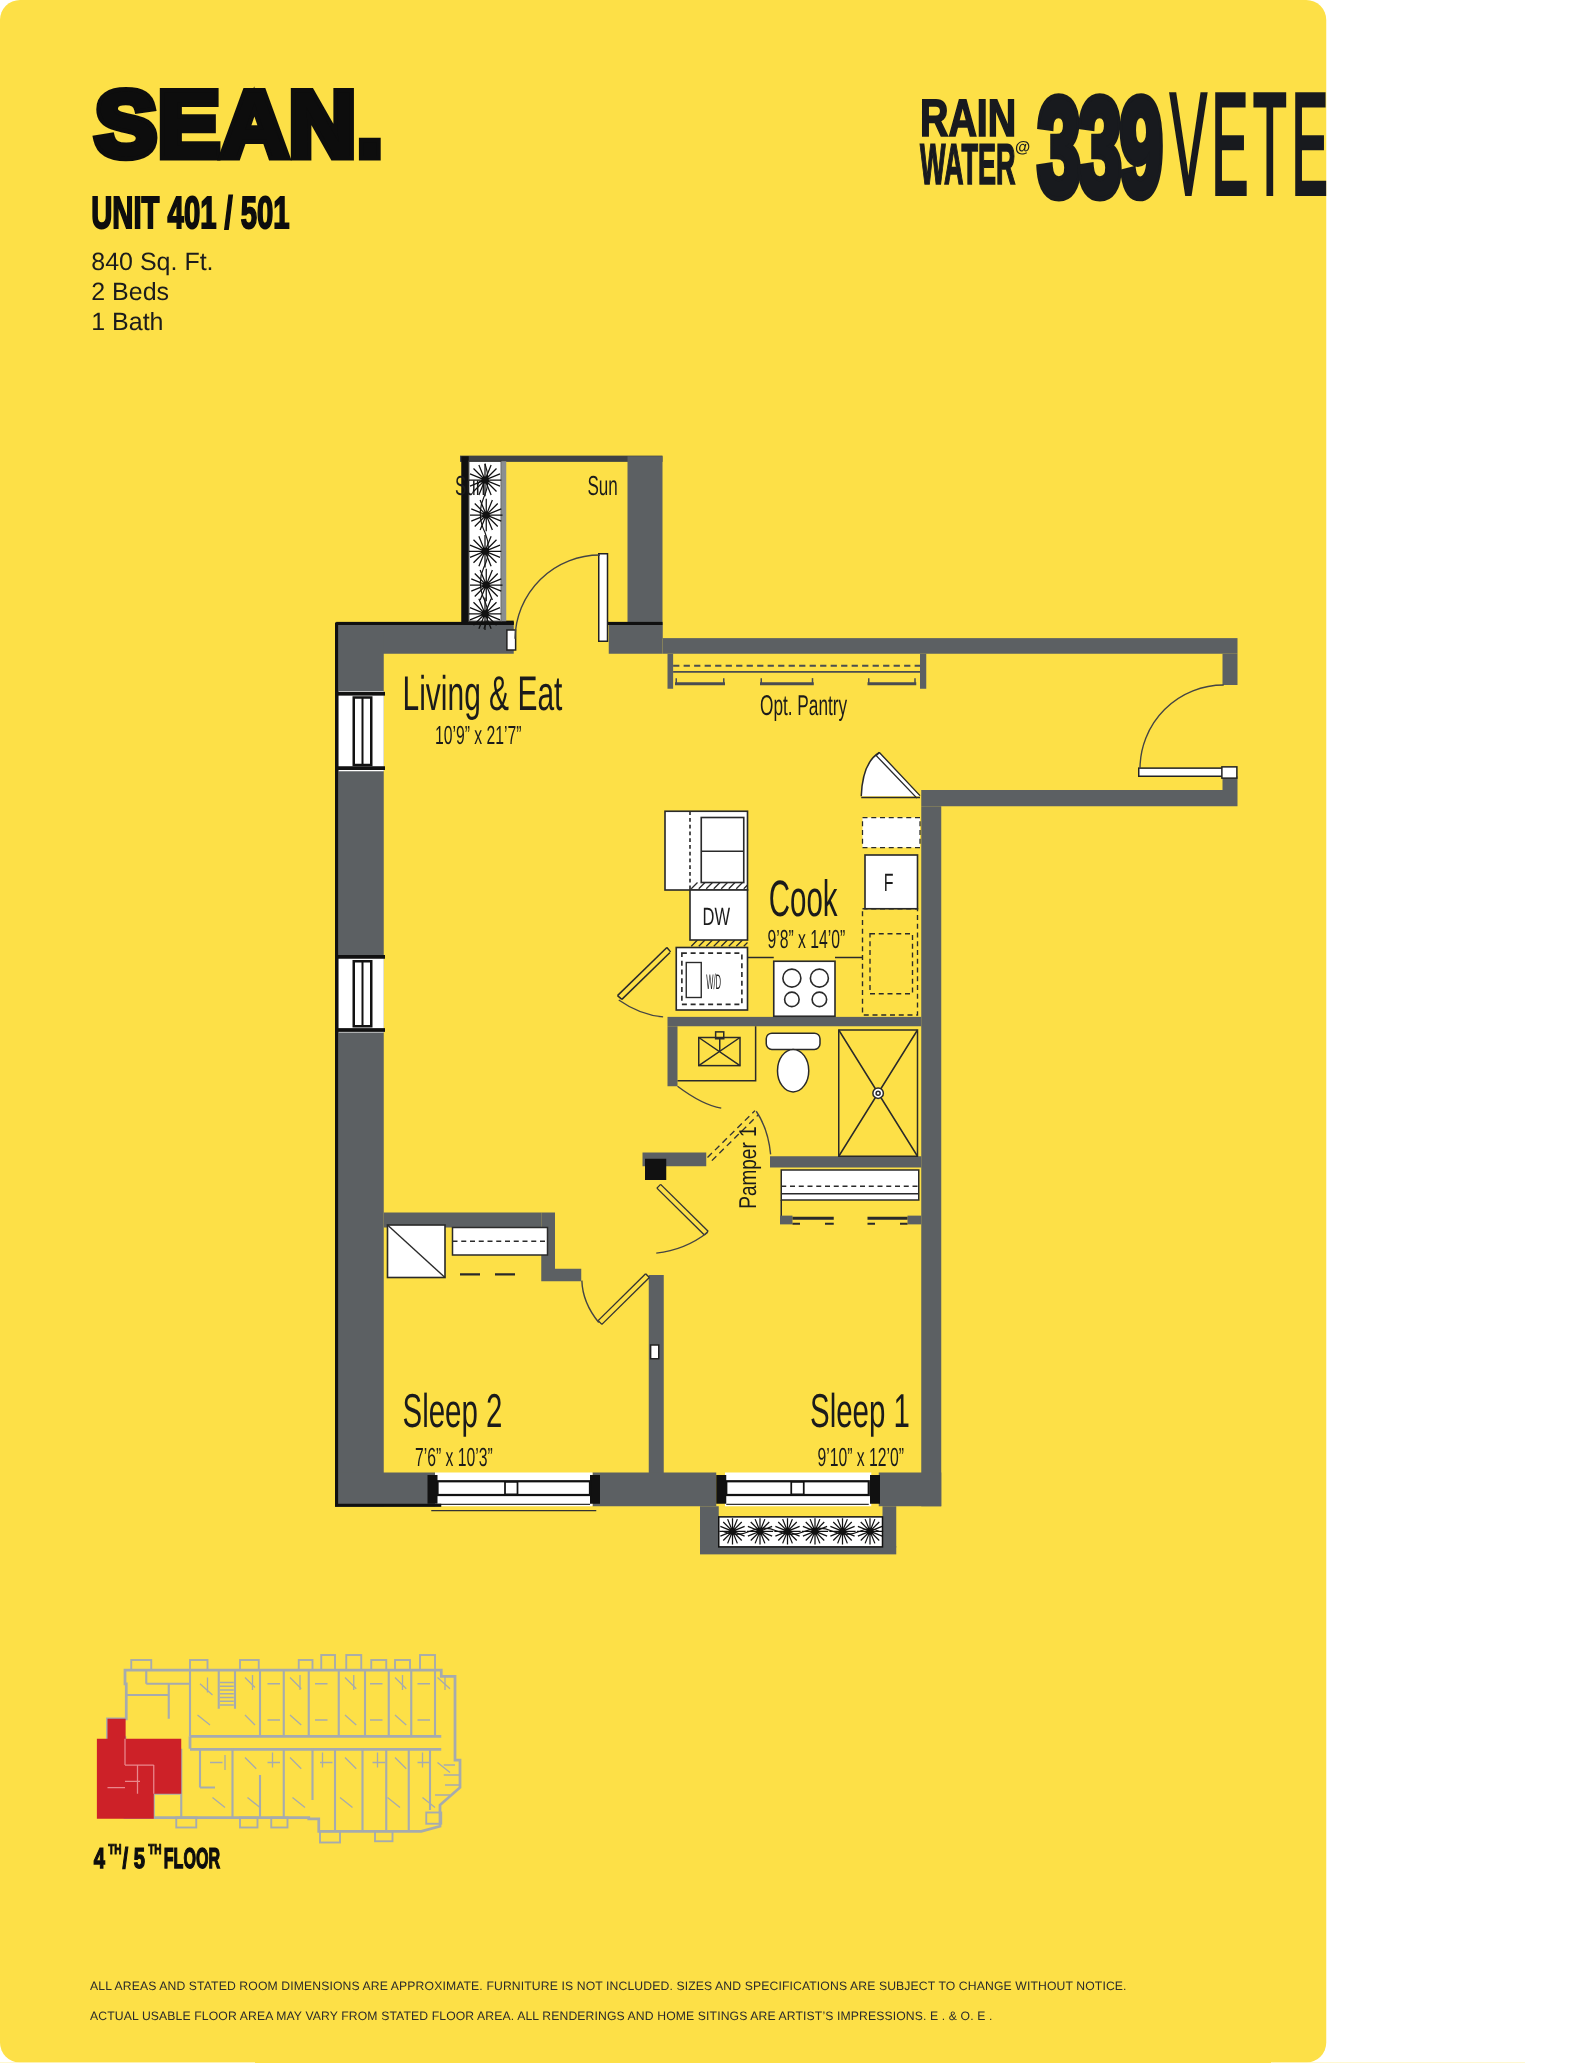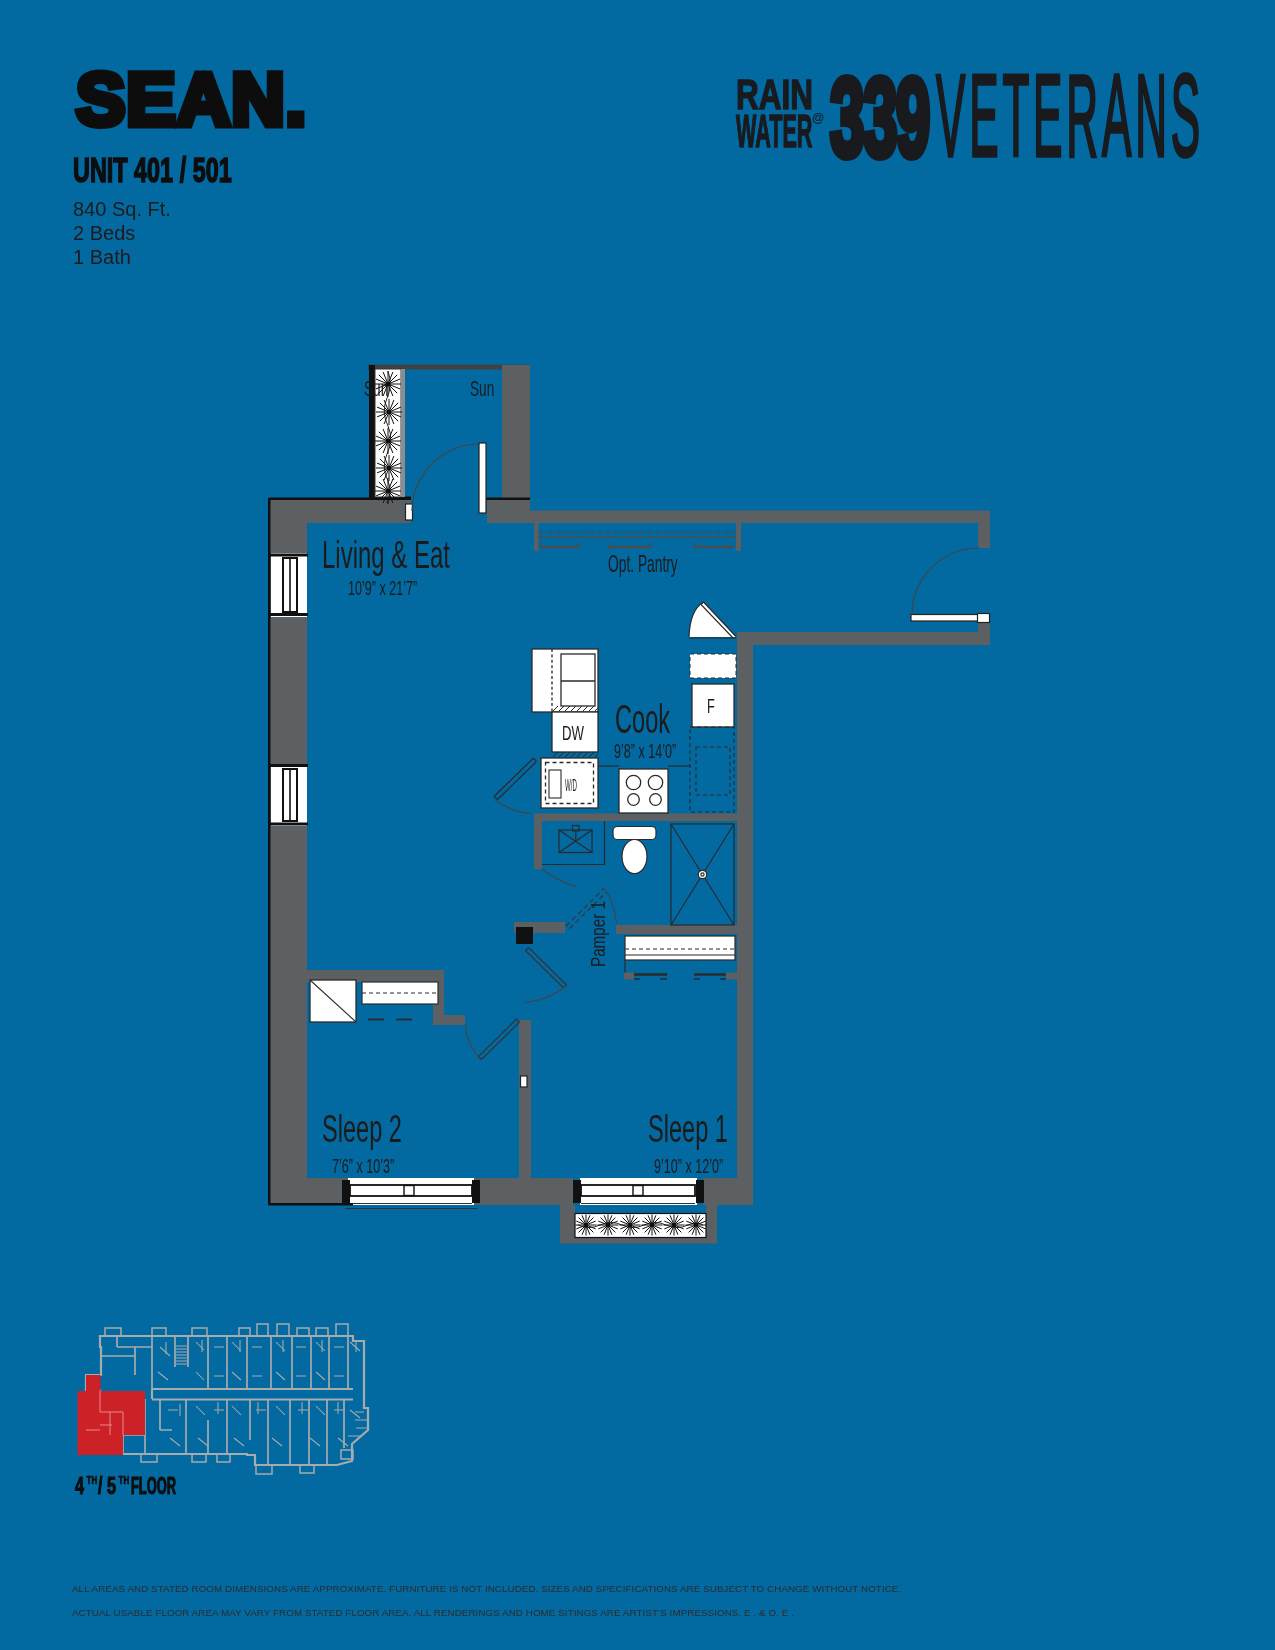--- a/index.html
+++ b/index.html
@@ -1,16 +1,16 @@
 <!DOCTYPE html>
 <html><head>
 <meta charset="utf-8">
 <style>
 html,body{margin:0;padding:0;background:#fff;}
-.page{position:relative;width:1275px;height:1650px;background:#0369a1;overflow:hidden;}
+.page{position:relative;width:1061px;height:1650px;background:#fde047;overflow:hidden;border-radius:16px;}
 svg{font-family:"Liberation Sans", sans-serif;}
 </style>
 </head>
 <body>
 <div class="page">
 <svg width="1275" height="1650" viewBox="0 0 1275 1650">
 
 <text x="76" y="125" font-size="74" font-weight="bold" letter-spacing="1" fill="#0d0d0d" stroke="#0d0d0d" stroke-width="7" paint-order="stroke">SEAN.</text>
 
 <text transform="translate(73,182) scale(0.65,1)" font-size="36" font-weight="bold" fill="#0d0d0d" stroke="#0d0d0d" stroke-width="1.6" paint-order="stroke">UNIT 401 / 501</text>

